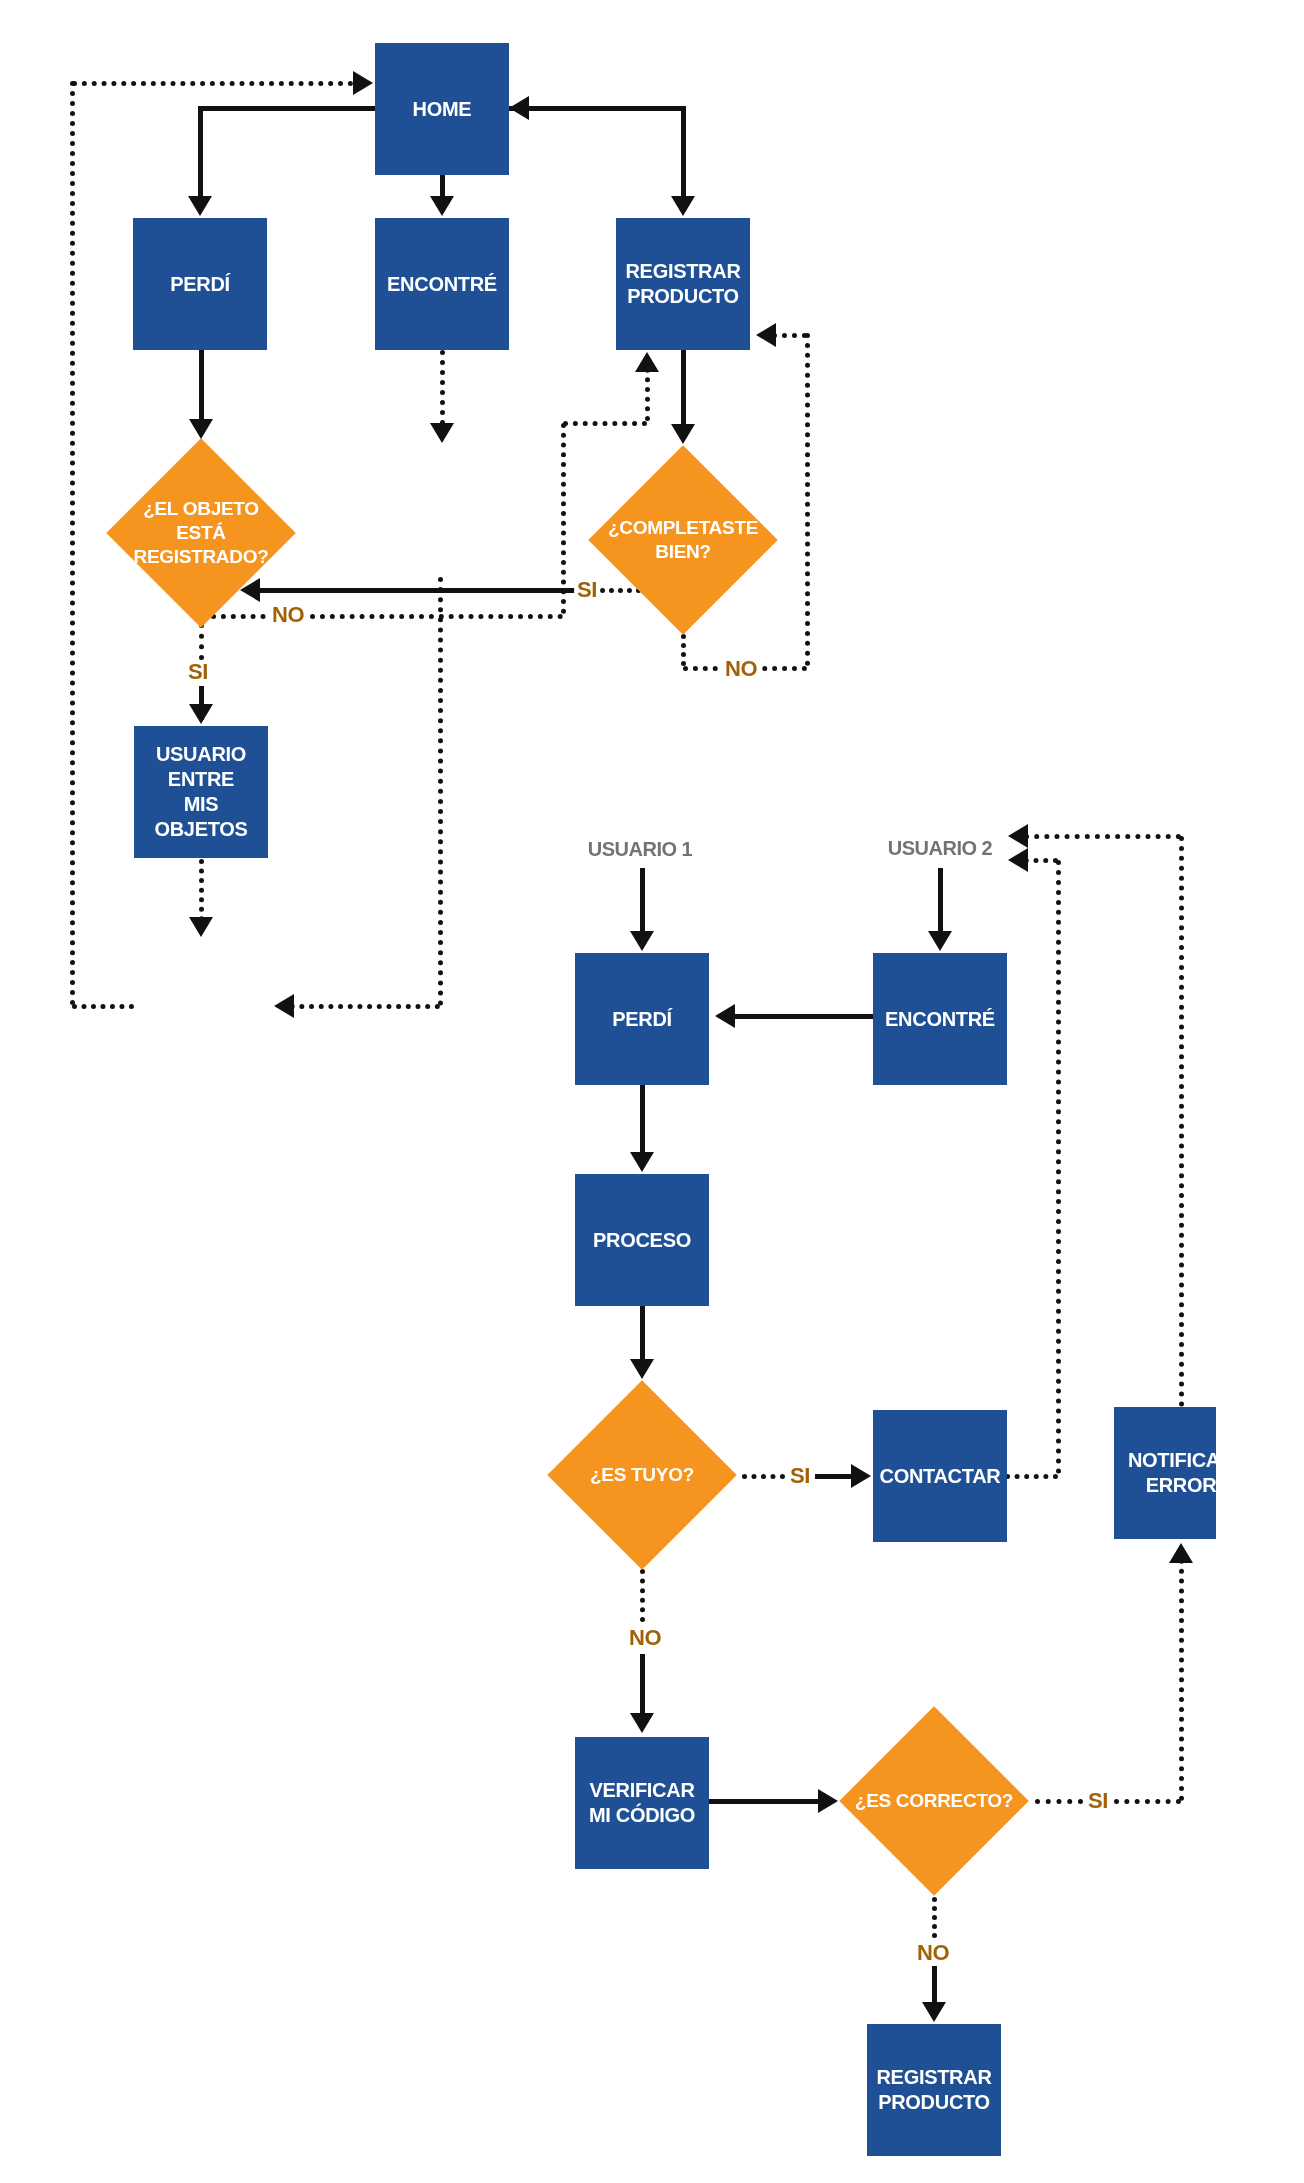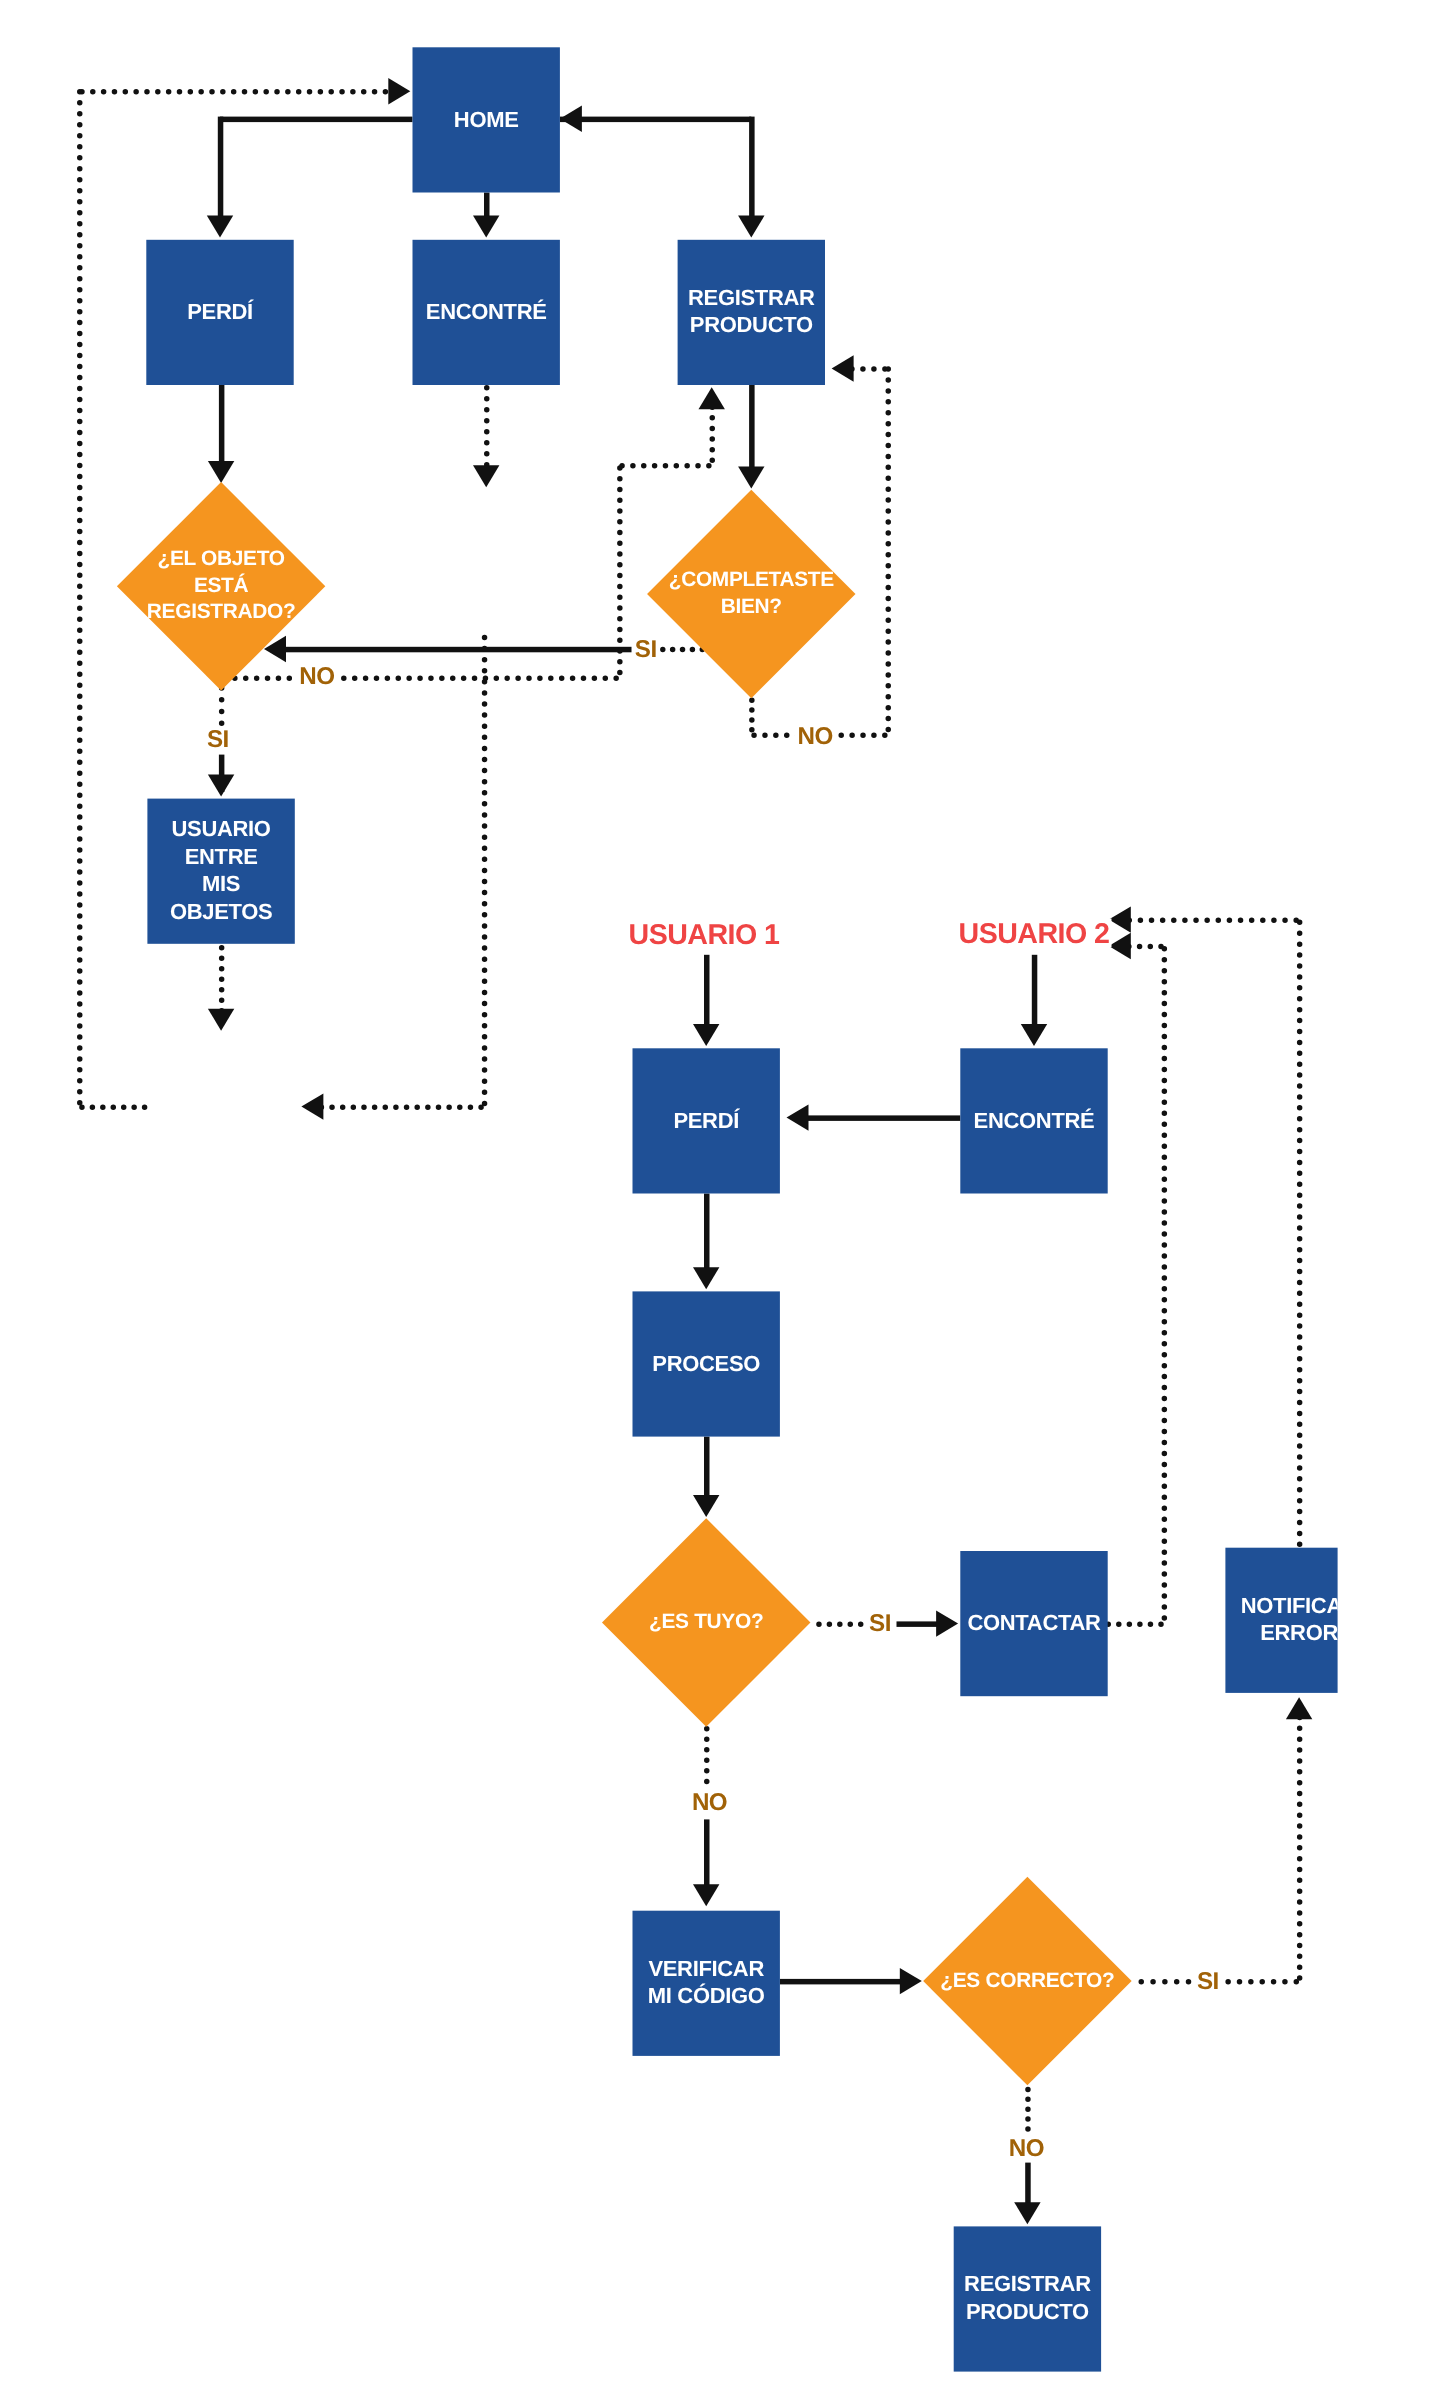--- a/index.html
+++ b/index.html
@@ -33,22 +33,22 @@
   .ar.d{border-top:20px solid #111;border-bottom:0;}
   .ar.u{border-bottom:20px solid #111;border-top:0;}
   .ar.l{border-right:20px solid #111;border-left:0;}
   .ar.r{border-left:20px solid #111;border-right:0;}
   
   .tag{
     position:absolute;transform:translate(-50%,-50%);background:#fff;color:#a16207;
     font-weight:700;font-size:22px;letter-spacing:-0.5px;padding:0 3px;line-height:1;
   }
   .user{
-    position:absolute;transform:translate(-50%,-50%);color:#ef4444;background:#fff;
-    font-weight:700;font-size:26px;letter-spacing:-0.5px;line-height:1;padding:0 2px;
+    position:absolute;transform:translate(-50%,-50%);color:#737373;background:#fff;
+    font-weight:700;font-size:20px;letter-spacing:-0.5px;line-height:1;padding:0 2px;
   }
 </style>
 </head>
 <body>
 
 <div class="canvas">
 
   <div class="lh" style="left:200px;top:106px;width:175px"></div>
   <div class="lv" style="left:198px;top:106px;height:92px"></div>
   <div class="ar d" style="left:188px;top:196px"></div>

